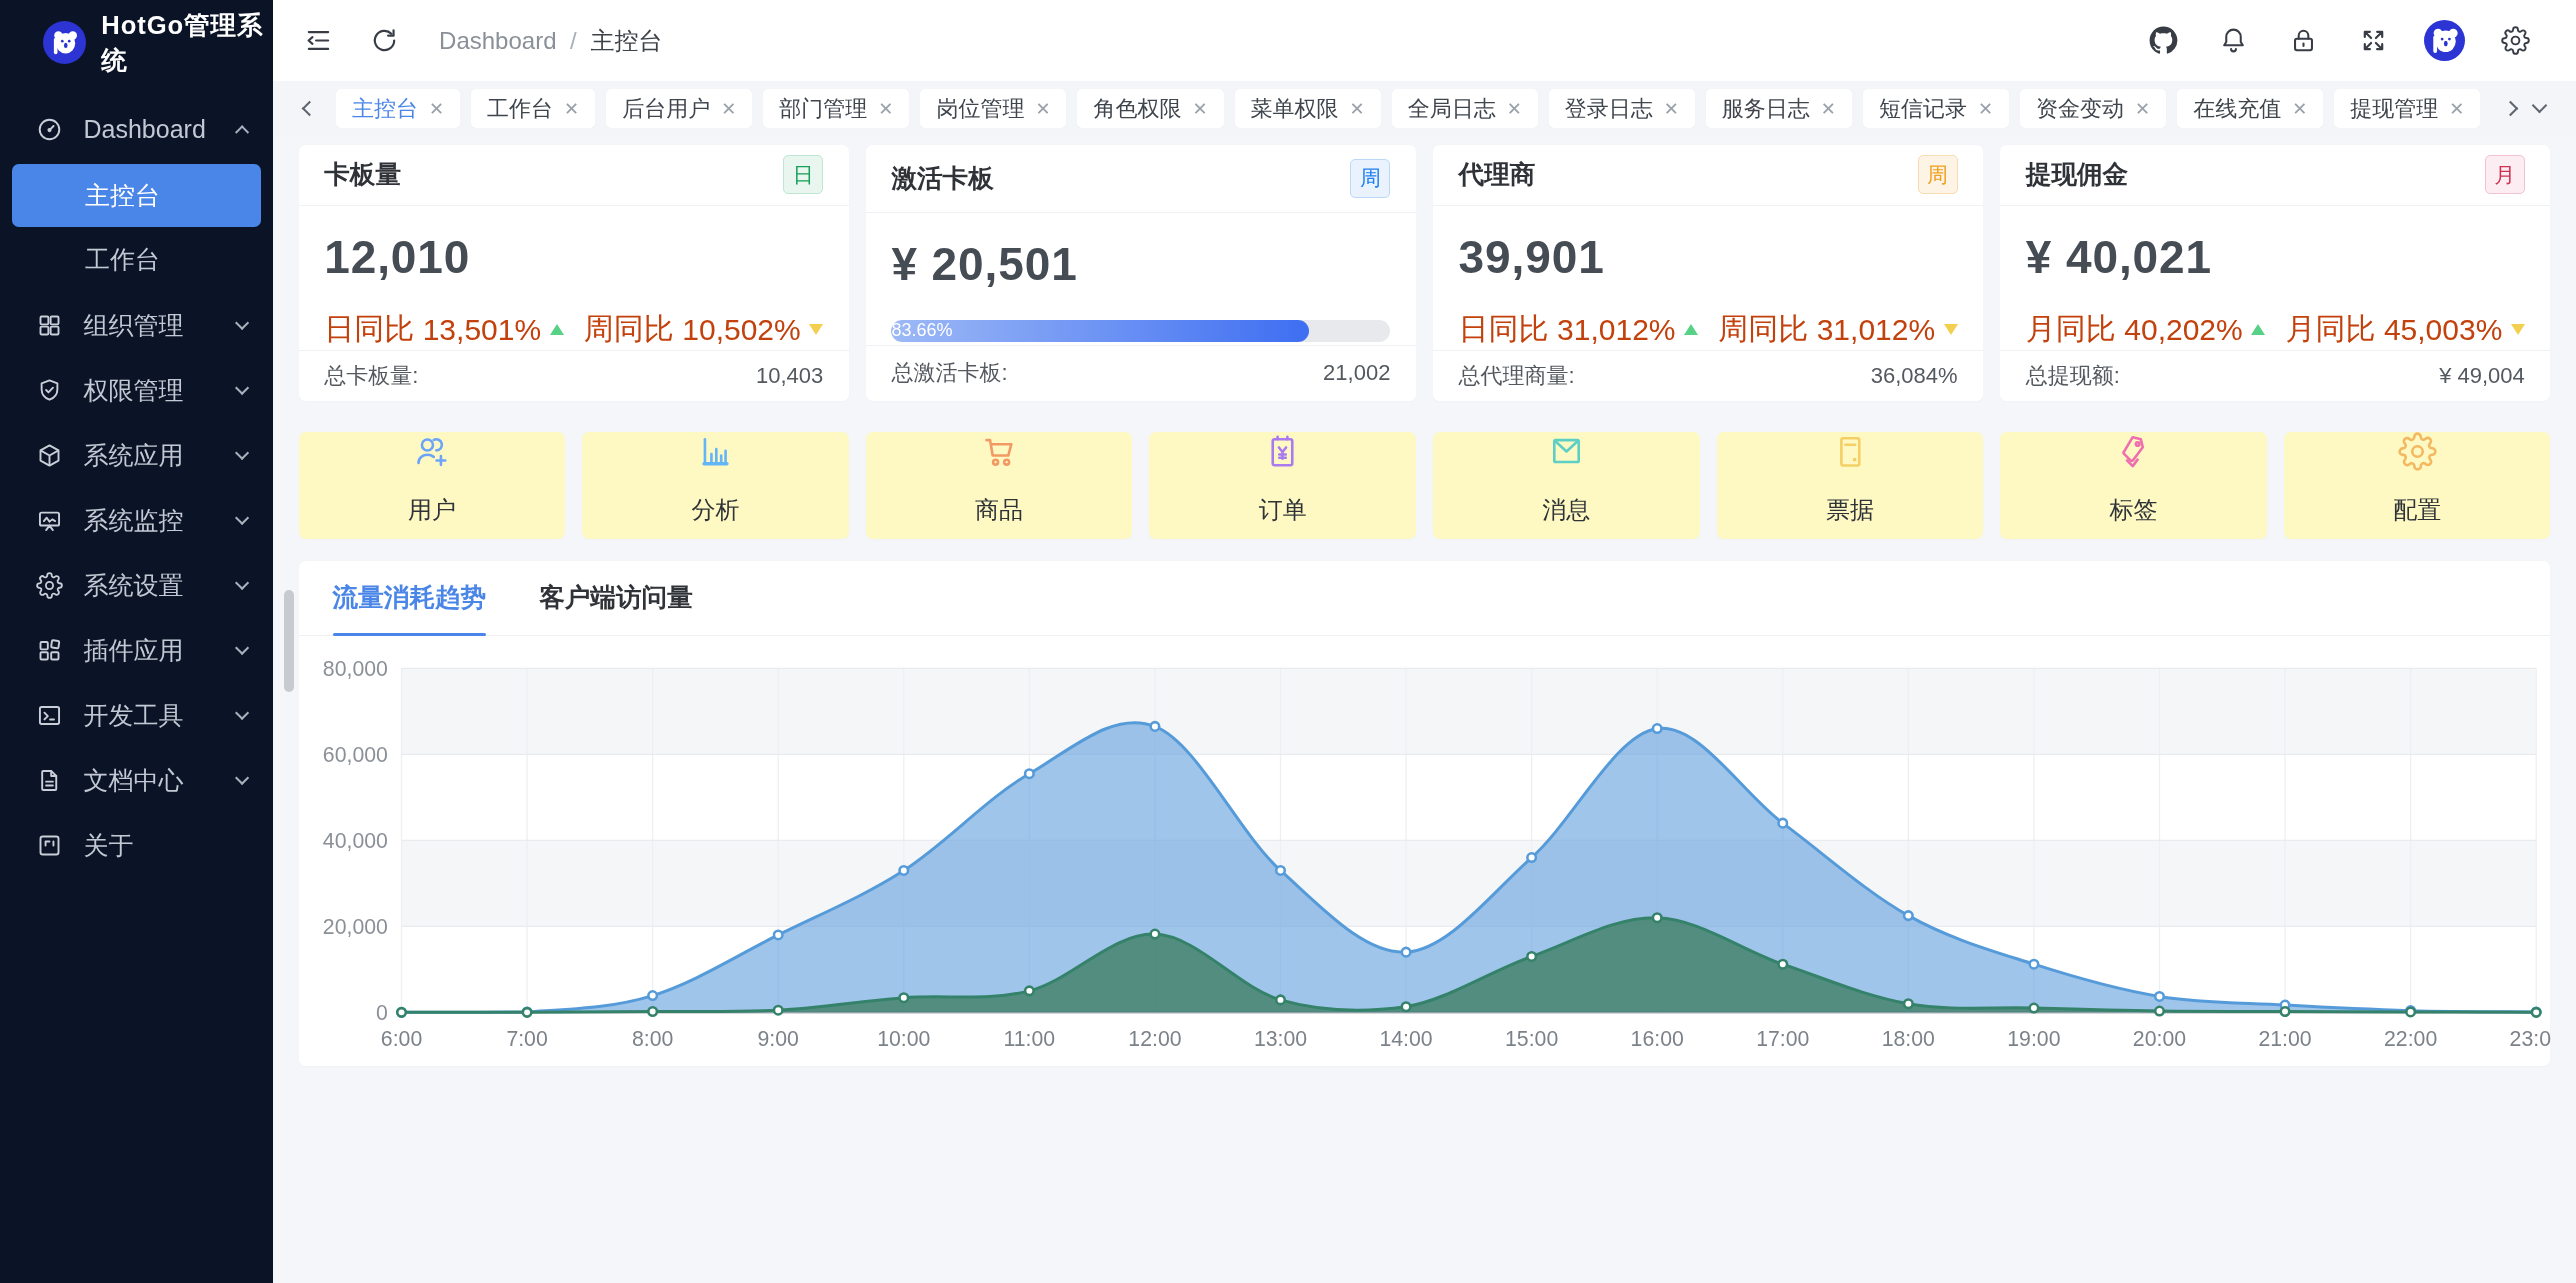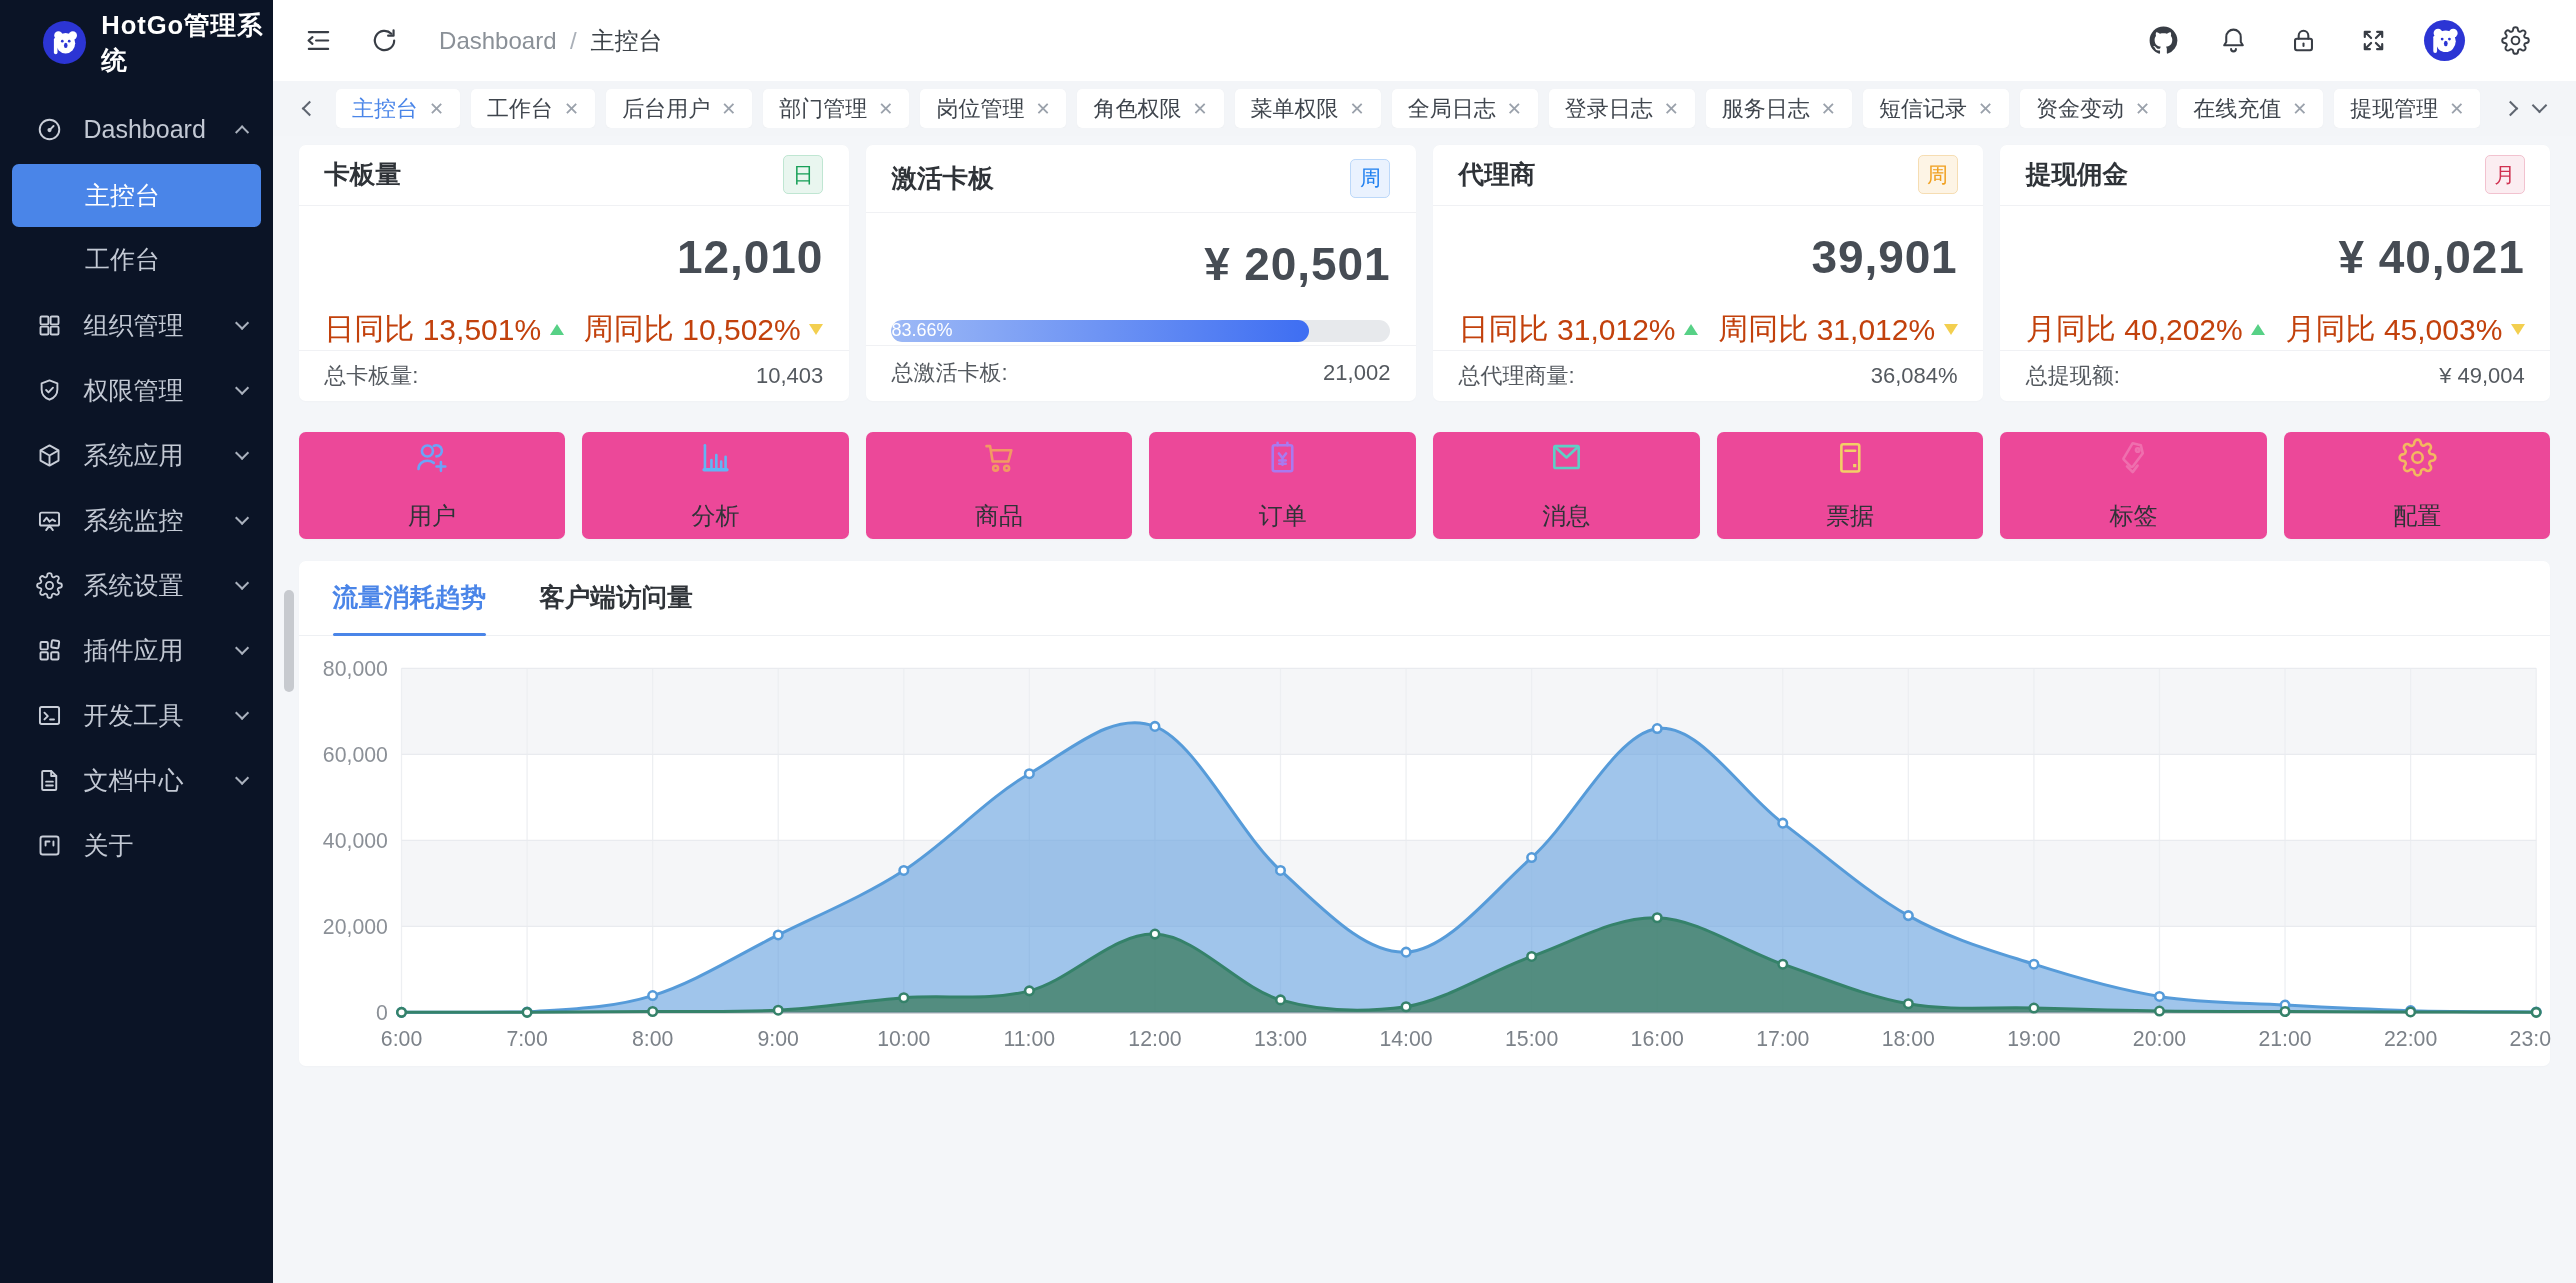--- a/index.html
+++ b/index.html
@@ -53,32 +53,32 @@
   .stats-row { display:flex; gap:17px; }
   .stat-card { flex:1; height:256px; background:#fff; border-radius:6.8px; display:flex; flex-direction:column; box-shadow:0 0.9px 1.7px rgba(0,0,0,0.02); }
   .sc-head { height:68px; display:flex; align-items:center; padding:0 25.6px; border-bottom:0.9px solid #f0f1f4;gap:36px; }
   .sc-title { font-size:25.6px; font-weight:600; color:#2f3338; }
   .badge { margin-left:auto; min-width:39px; height:39px; padding:0 8.5px; border-radius:5.1px; display:flex; align-items:center; justify-content:center; font-size:21px; border:0.9px solid; }
   .badge.green  { color:#18a058; background:#e9f6ef; border-color:#bfe6d2; }
   .badge.blue   { color:#2080f0; background:#eaf2fe; border-color:#bcd8f9; }
   .badge.orange { color:#f0a020; background:#fdf4e5; border-color:#f6ddb2; }
   .badge.red    { color:#d03050; background:#fbedf1; border-color:#f2c2cf; }
   .sc-body { flex:1; padding:24px 25.6px 0 25.6px; }
-  .sc-value { font-size:46px; font-weight:600; color:#464c54; letter-spacing:0.9px;text-align:right; }
+  .sc-value { font-size:46px; font-weight:600; color:#464c54; letter-spacing:0.9px; }
   .sc-metrics { display:flex; justify-content:space-between; align-items:center; margin-top:25.6px; font-size:30px; color:#c2410c; }
   .metric { display:flex; align-items:center; gap:8.5px; }
   .tri { width:0; height:0; display:inline-block; }
   .tri.up { border-left:7.7px solid transparent; border-right:7.7px solid transparent; border-bottom:11px solid #57d186; }
   .tri.down { border-left:7.7px solid transparent; border-right:7.7px solid transparent; border-top:11px solid #f3cf4f; }
   .progress { margin-top:29px; height:22px; border-radius:11px; background:#e7e9ec; overflow:hidden; }
   .progress-fill { height:100%; border-radius:11px; background:linear-gradient(90deg,#9db9f6 0%,#3e6ef2 100%); display:flex; align-items:center; padding-right:12px; color:#fff; font-size:18px; }
   .sc-foot { height:56px; border-top:0.9px solid #f0f1f4; display:flex; align-items:center; justify-content:space-between; padding:0 25.6px; font-size:22px; color:#54595f; }
   
   .shortcut-row { display:flex; gap:17px; margin-top:31px; }
-  .shortcut { flex:1; height:107px; background:#ec4899; border-radius:6.8px; display:flex; flex-direction:column; align-items:center; justify-content:center; gap:23px; cursor:pointer; box-shadow:0 0.9px 1.7px rgba(0,0,0,0.02); }
+  .shortcut { flex:1; height:107px; background:#fef9c3; border-radius:6.8px; display:flex; flex-direction:column; align-items:center; gap:23px; cursor:pointer; box-shadow:0 0.9px 1.7px rgba(0,0,0,0.02); }
   .shortcut svg { width:39px; height:39px; }
   .shortcut .lbl { font-size:24px; color:#2f3338; }
   
   .chart-card { margin-top:22px; height:505px; background:#fff; border-radius:6.8px; position:relative; box-shadow:0 0.9px 1.7px rgba(0,0,0,0.02); }
   .chart-tabs { height:75px; display:flex; align-items:stretch; gap:53px; padding-left:34px; border-bottom:0.9px solid #eef0f3; }
   .ct { display:flex; align-items:center; font-size:25.6px; font-weight:600; color:#2f3338; position:relative; cursor:pointer; }
   .ct.active { color:#4a85e8; }
   .ct.active::after { content:""; position:absolute; left:0; right:0; bottom:-1.7px; height:3.4px; border-radius:1.7px; background:#4a85e8; }
   .chart-svg { position:absolute; left:0; top:75px; width:2252px; height:430px; font-family:"Liberation Sans","DejaVu Sans",sans-serif; }
   

